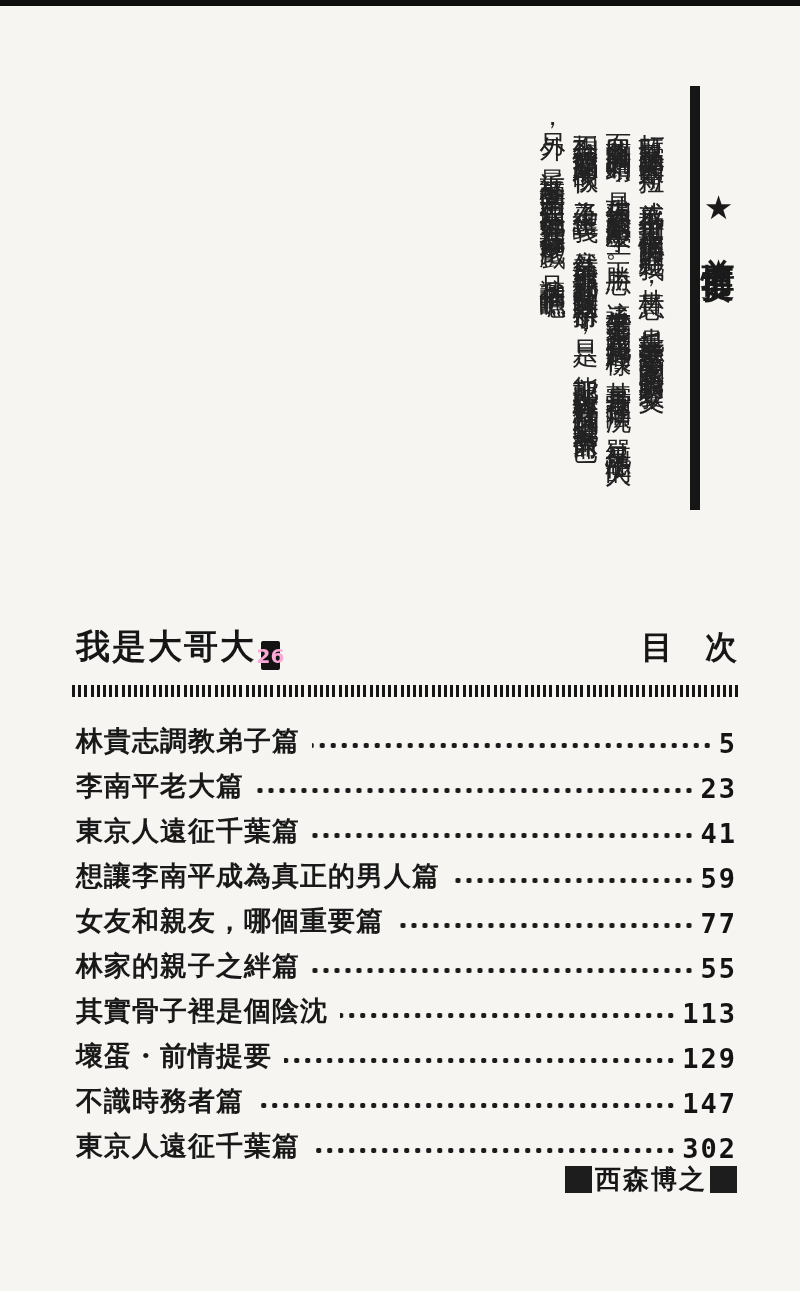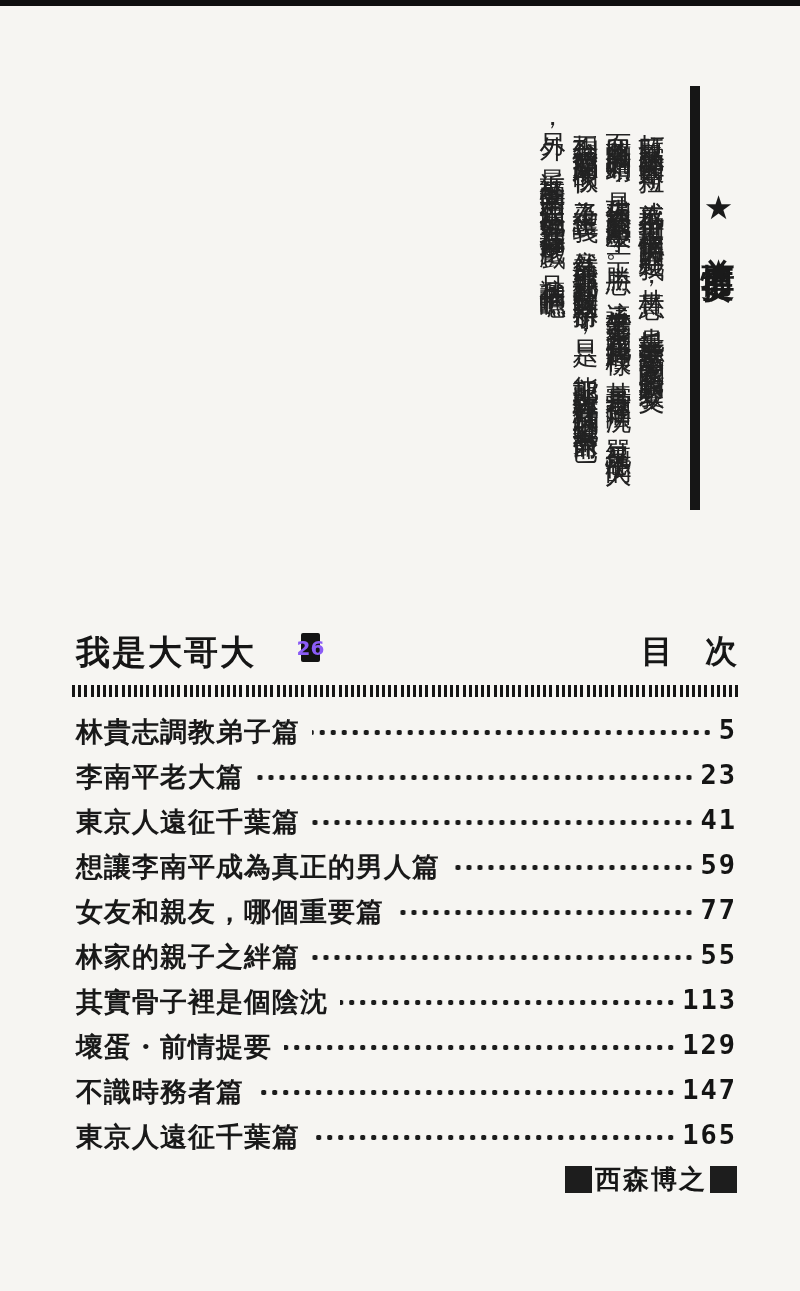--- a/index.html
+++ b/index.html
@@ -47,35 +47,35 @@
     color: #222;
     line-break: anywhere;
     word-break: break-all;
   }
   .synopsis-body p { margin: 0; text-indent: 1em; }
 
   
   .toc-header {
     position: absolute; top: 630px; left: 76px; right: 63px;
     height: 40px;
-    display: flex; align-items: flex-start; gap: 40px;
+    display: flex; align-items: flex-end;
   }
   .series-title {
     font-family: "DejaVu Sans", "Liberation Sans", sans-serif;
     font-weight: 700;
     font-size: 34px;
     letter-spacing: 2px;
     color: #161616;
   }
   .volume-badge {
     display: inline-flex; align-items: center; justify-content: center;
     width: 19px; height: 29px;
     margin-left: 5px; margin-top: 3px;
     background: #131313;
-    color: #8b5cf6;
+    color: #f9a8d4;
     font-family: "DejaVu Sans", "Liberation Sans", sans-serif;
     font-weight: 700;
     font-size: 20px;
     border-radius: 2px;
   }
   .toc-heading {
     margin-left: auto;
     font-family: "DejaVu Sans", "Liberation Sans", sans-serif;
     font-weight: 700;
     font-size: 32px;
@@ -86,21 +86,21 @@
     position: absolute; top: 685px; left: 72px;
     width: 667px; height: 12px;
     background-image: repeating-linear-gradient(
       to right, #151515 0px, #151515 3px, rgba(0,0,0,0) 3px, rgba(0,0,0,0) 6.2px);
   }
   .toc-list {
     position: absolute; top: 714px; left: 76px; right: 63px;
   }
   .toc-row {
     height: 45px;
-    display: flex; align-items: flex-start;
+    display: flex; align-items: flex-end;
   }
   .toc-title {
     font-family: "DejaVu Sans", "Liberation Sans", sans-serif;
     font-weight: 700;
     font-size: 27px;
     letter-spacing: 1px;
     color: #191919;
     white-space: nowrap;
   }
   .toc-leader {
@@ -203,21 +203,21 @@
       <span class="toc-page">129</span>
     </div>
     <div class="toc-row">
       <span class="toc-title">不識時務者篇</span>
       <span class="toc-leader"></span>
       <span class="toc-page">147</span>
     </div>
     <div class="toc-row">
       <span class="toc-title">東京人遠征千葉篇</span>
       <span class="toc-leader"></span>
-      <span class="toc-page">165</span>
+      <span class="toc-page">302</span>
     </div>
   </div>
 
   <div class="credit-line">
     <span class="credit-square"></span>
     <span class="credit-name">西森博之</span>
     <span class="credit-square"></span>
   </div>
 
 </div>

